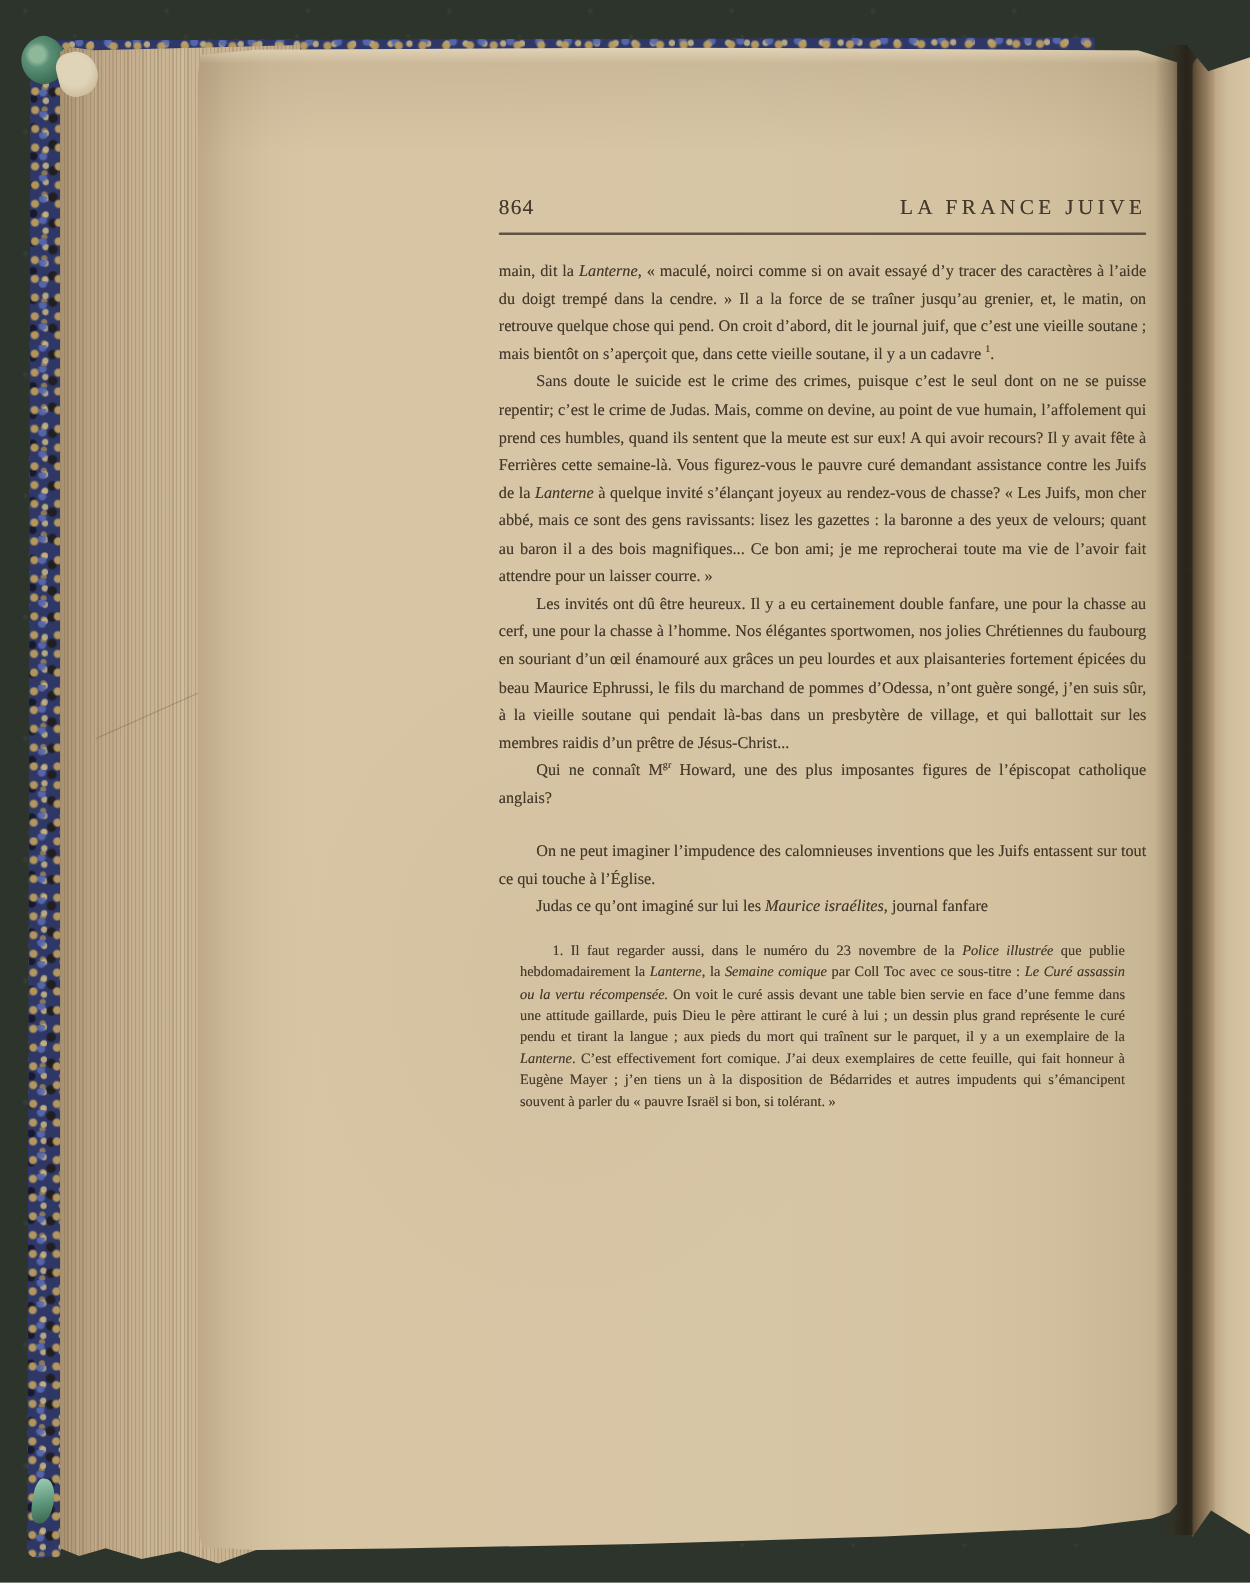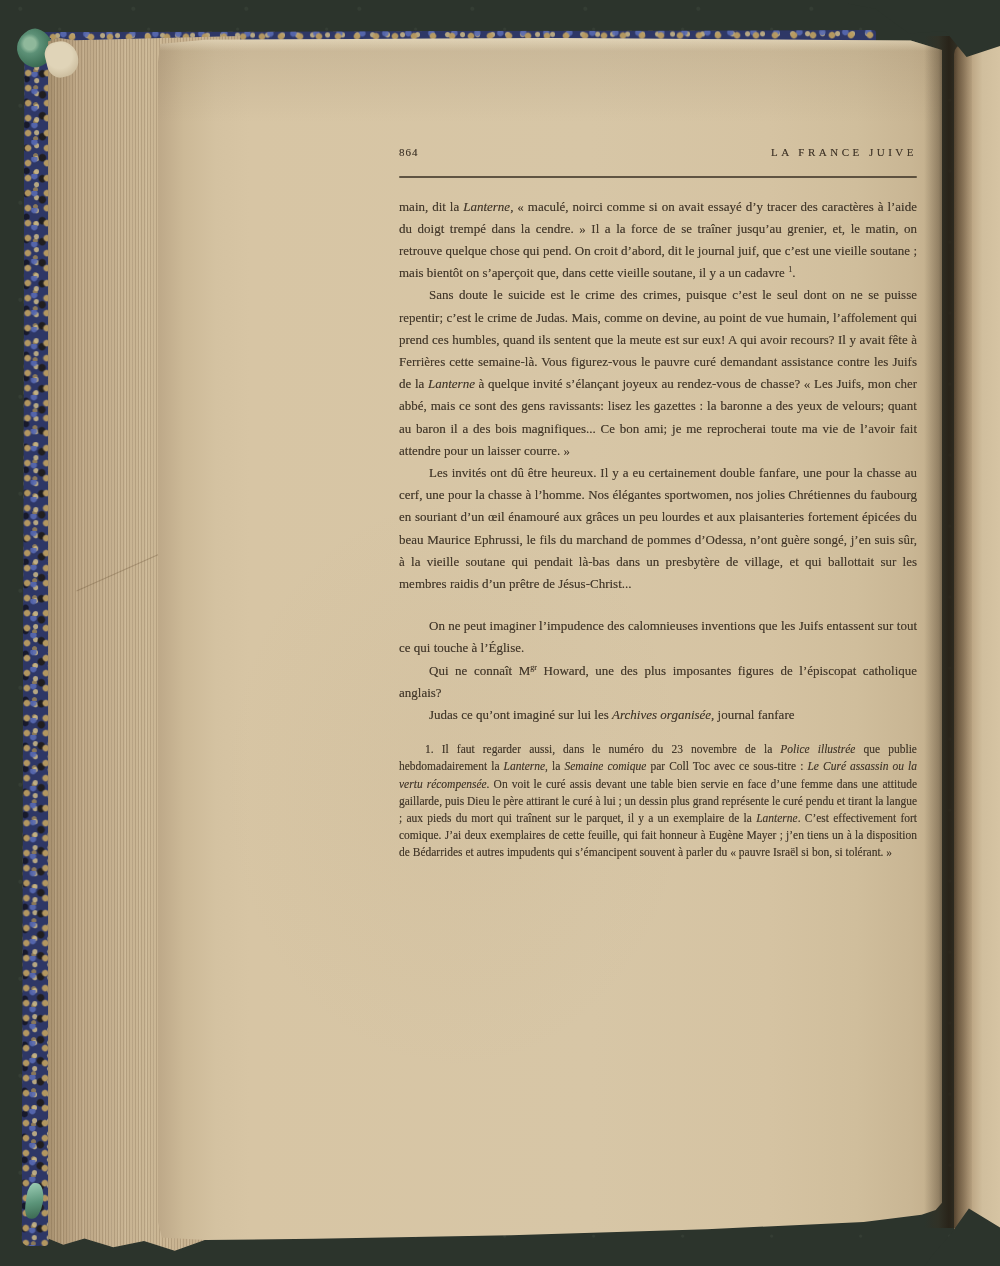--- a/index.html
+++ b/index.html
@@ -82,32 +82,32 @@
   .wedge-br{
     position:absolute; left:918px; top:1186px; width:82px; height:80px; z-index:8;
     background:#2c342c;
     clip-path:polygon(8% 100%,100% 100%,100% 52%,62% 28%,40% 60%,18% 86%);
   }
   
   .text-col{
     position:absolute; left:399px; top:146px; width:518px; z-index:9;
     color:#44392b; text-shadow:0 0 .5px rgba(68,57,43,.55);
   }
-  .header-row{position:relative; height:17px; font-size:11px;}
+  .header-row{position:relative; height:17px; font-size:17px;margin-top:10px;}
   .page-number{position:absolute; left:0; top:0; letter-spacing:1px;}
   .running-title{position:absolute; left:0; right:0; top:0; text-align:right; letter-spacing:3.5px;}
   .rule{margin-top:13px; height:1.5px; background:rgba(62,51,38,.78); border-radius:1px;}
   .body-text{margin-top:18px; font-size:13px; line-height:22.2px; text-align:justify;}
   .body-text p{margin:0;}
   .body-text p.indent{text-indent:30px;}
   .body-text p.gap{margin-top:20px;}
   sup{font-size:62%; line-height:0; vertical-align:super;}
   em{font-style:italic;}
   .footnotes{margin-top:15px; font-size:11.5px; line-height:17.2px; text-align:justify;}
-  .footnotes p{margin:0;}
+  .footnotes p{margin:17px;}
   .footnotes p.indent{text-indent:26px;}
 </style>
 </head>
 <body>
 
 <div class="scene">
   <div class="cover-top marble"></div>
   <div class="cover-left marble"></div>
   <div class="headband"></div>
   <div class="thread"></div>
@@ -126,21 +126,21 @@
   <div class="text-col">
     <div class="header-row">
       <span class="page-number">864</span>
       <span class="running-title">LA FRANCE JUIVE</span>
     </div>
     <div class="rule"></div>
     <div class="body-text">
         <p><span>main, dit la </span><em>Lanterne</em><span>, « maculé, noirci comme si on avait essayé d’y tracer des caractères à l’aide du doigt trempé dans la cendre. » Il a la force de se traîner jusqu’au grenier, et, le matin, on retrouve quelque chose qui pend. On croit d’abord, dit le journal juif, que c’est une vieille soutane ; mais bientôt on s’aperçoit que, dans cette vieille soutane, il y a un cadavre </span><sup>1</sup><span>.</span></p>
         <p class="indent"><span>Sans doute le suicide est le crime des crimes, puisque c’est le seul dont on ne se puisse repentir; c’est le crime de Judas. Mais, comme on devine, au point de vue humain, l’affolement qui prend ces humbles, quand ils sentent que la meute est sur eux! A qui avoir recours? Il y avait fête à Ferrières cette semaine-là. Vous figurez-vous le pauvre curé demandant assistance contre les Juifs de la </span><em>Lanterne</em><span> à quelque invité s’élançant joyeux au rendez-vous de chasse? « Les Juifs, mon cher abbé, mais ce sont des gens ravissants: lisez les gazettes : la baronne a des yeux de velours; quant au baron il a des bois magnifiques... Ce bon ami; je me reprocherai toute ma vie de l’avoir fait attendre pour un laisser courre. »</span></p>
         <p class="indent"><span>Les invités ont dû être heureux. Il y a eu certainement double fanfare, une pour la chasse au cerf, une pour la chasse à l’homme. Nos élégantes sportwomen, nos jolies Chrétiennes du faubourg en souriant d’un œil énamouré aux grâces un peu lourdes et aux plaisanteries fortement épicées du beau Maurice Ephrussi, le fils du marchand de pommes d’Odessa, n’ont guère songé, j’en suis sûr, à la vieille soutane qui pendait là-bas dans un presbytère de village, et qui ballottait sur les membres raidis d’un prêtre de Jésus-Christ...</span></p>
+        <p class="indent"><span>Qui ne connaît M</span><sup>gr</sup><span> Howard, une des plus imposantes figures de l’épiscopat catholique anglais?</span></p>
         <p class="indent gap"><span>On ne peut imaginer l’impudence des calomnieuses inventions que les Juifs entassent sur tout ce qui touche à l’Église.</span></p>
-        <p class="indent"><span>Qui ne connaît M</span><sup>gr</sup><span> Howard, une des plus imposantes figures de l’épiscopat catholique anglais?</span></p>
-        <p class="indent"><span>Judas ce qu’ont imaginé sur lui les </span><em>Archives organisée</em><span>, journal fanfare</span></p>
+        <p class="indent"><span>Judas ce qu’ont imaginé sur lui les </span><em>Maurice israélites</em><span>, journal fanfare</span></p>
       </div>
     <div class="footnotes">
         <p class="indent"><span>1. Il faut regarder aussi, dans le numéro du 23 novembre de la </span><em>Police illustrée</em><span> que publie hebdomadairement la </span><em>Lanterne</em><span>, la </span><em>Semaine comique</em><span> par Coll Toc avec ce sous-titre : </span><em>Le Curé assassin ou la vertu récompensée.</em><span> On voit le curé assis devant une table bien servie en face d’une femme dans une attitude gaillarde, puis Dieu le père attirant le curé à lui ; un dessin plus grand représente le curé pendu et tirant la langue ; aux pieds du mort qui traînent sur le parquet, il y a un exemplaire de la </span><em>Lanterne</em><span>. C’est effectivement fort comique. J’ai deux exemplaires de cette feuille, qui fait honneur à Eugène Mayer ; j’en tiens un à la disposition de Bédarrides et autres impudents qui s’émancipent souvent à parler du « pauvre Israël si bon, si tolérant. »</span></p>
       </div>
   </div>
 </div>
 
 </body></html>

